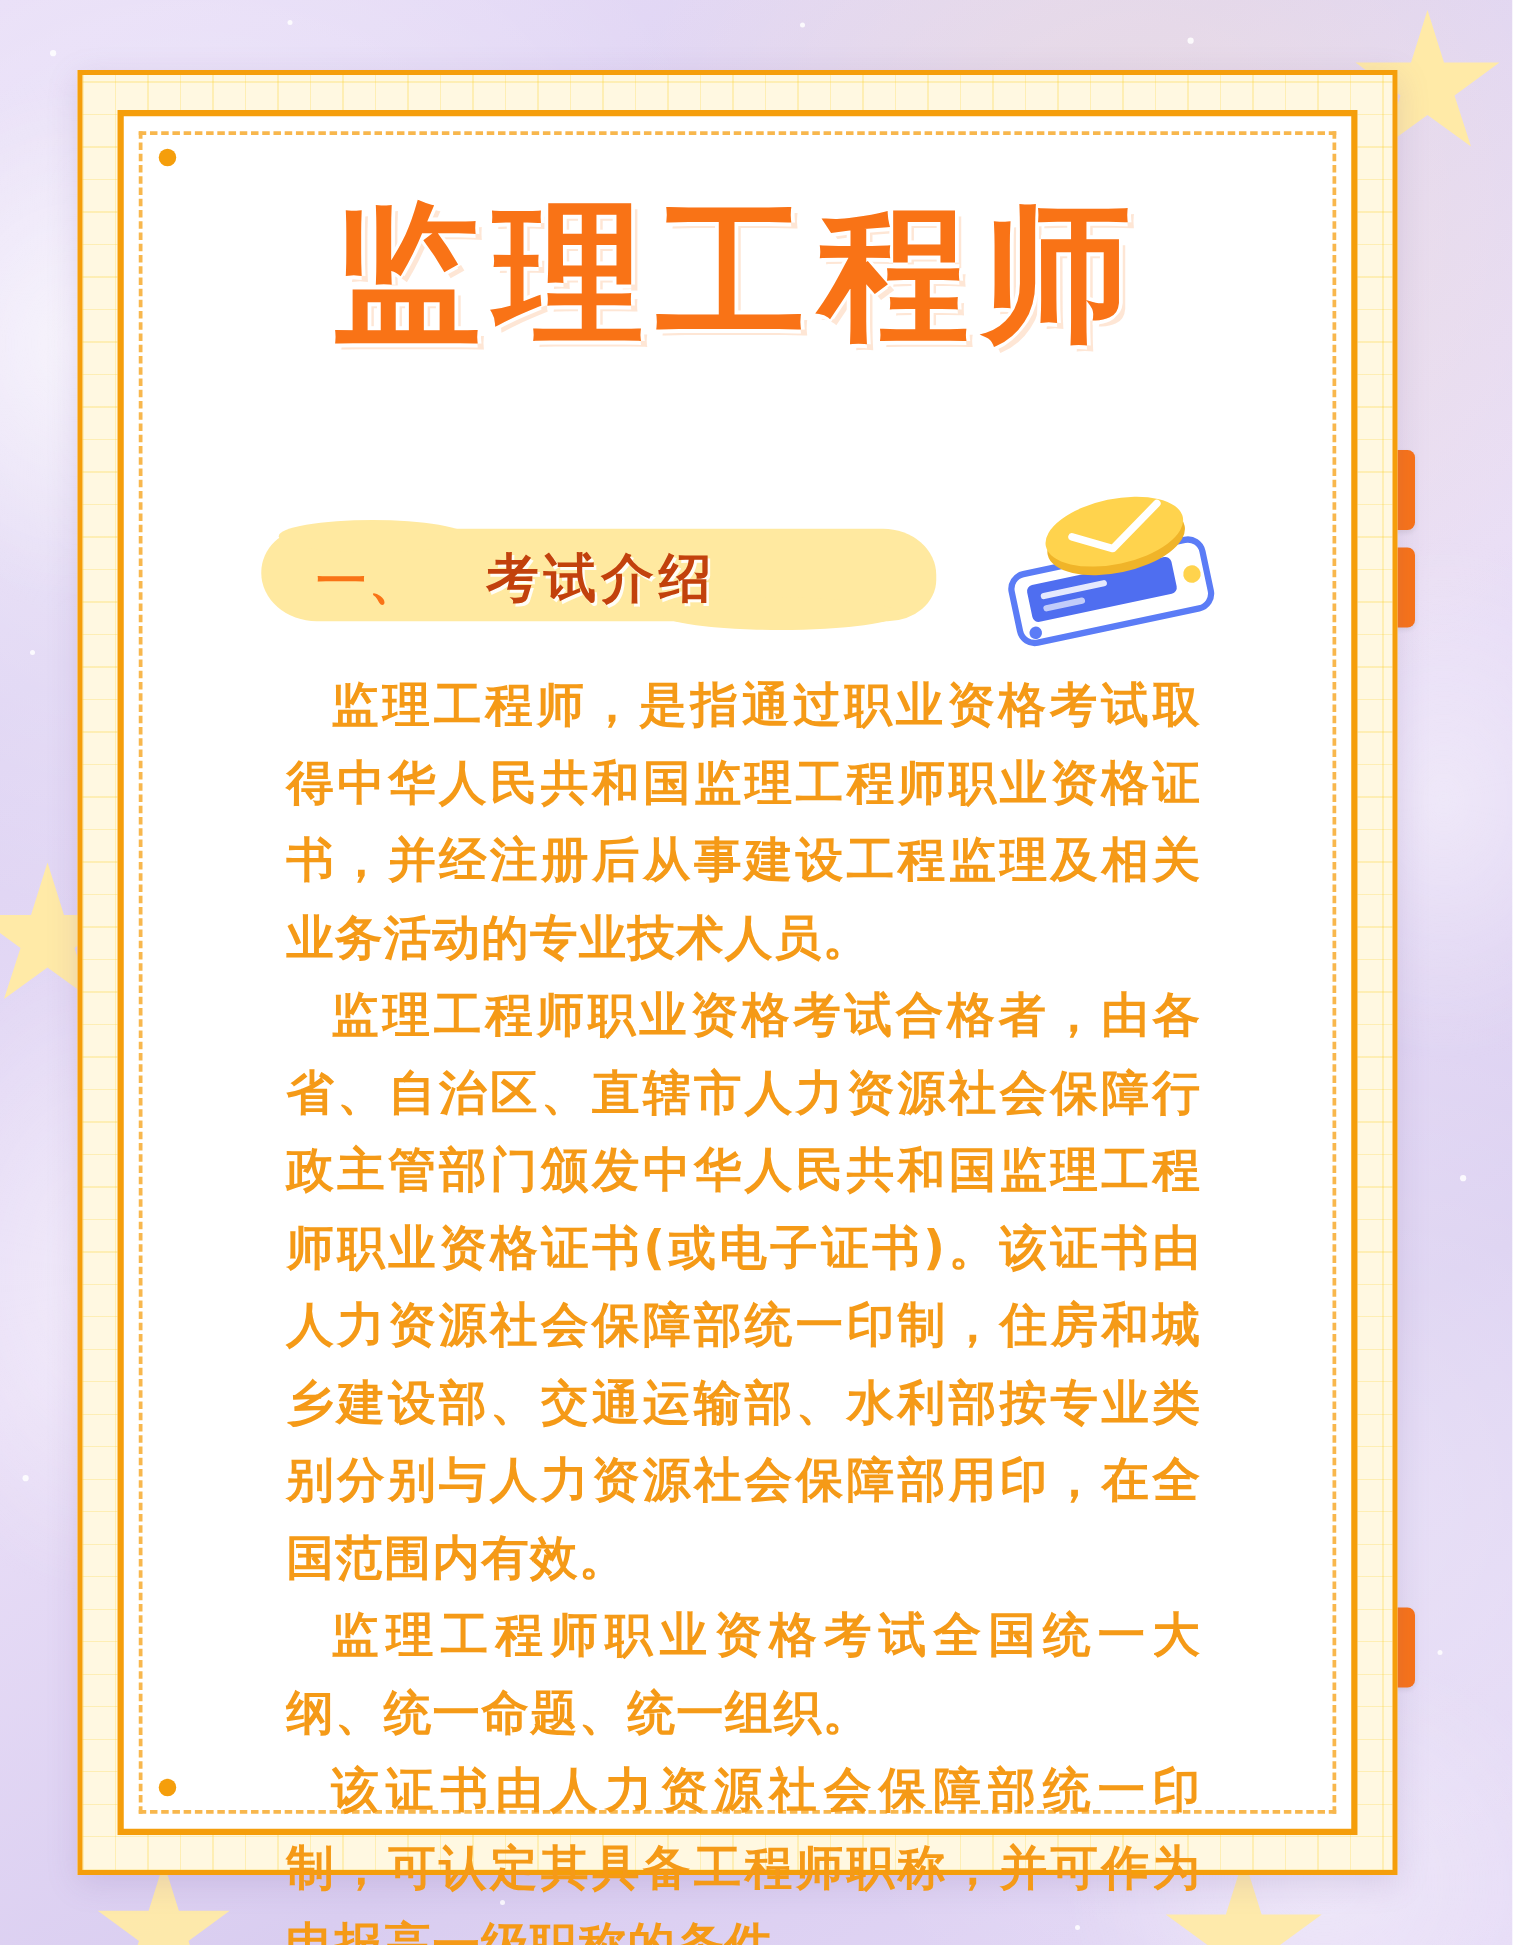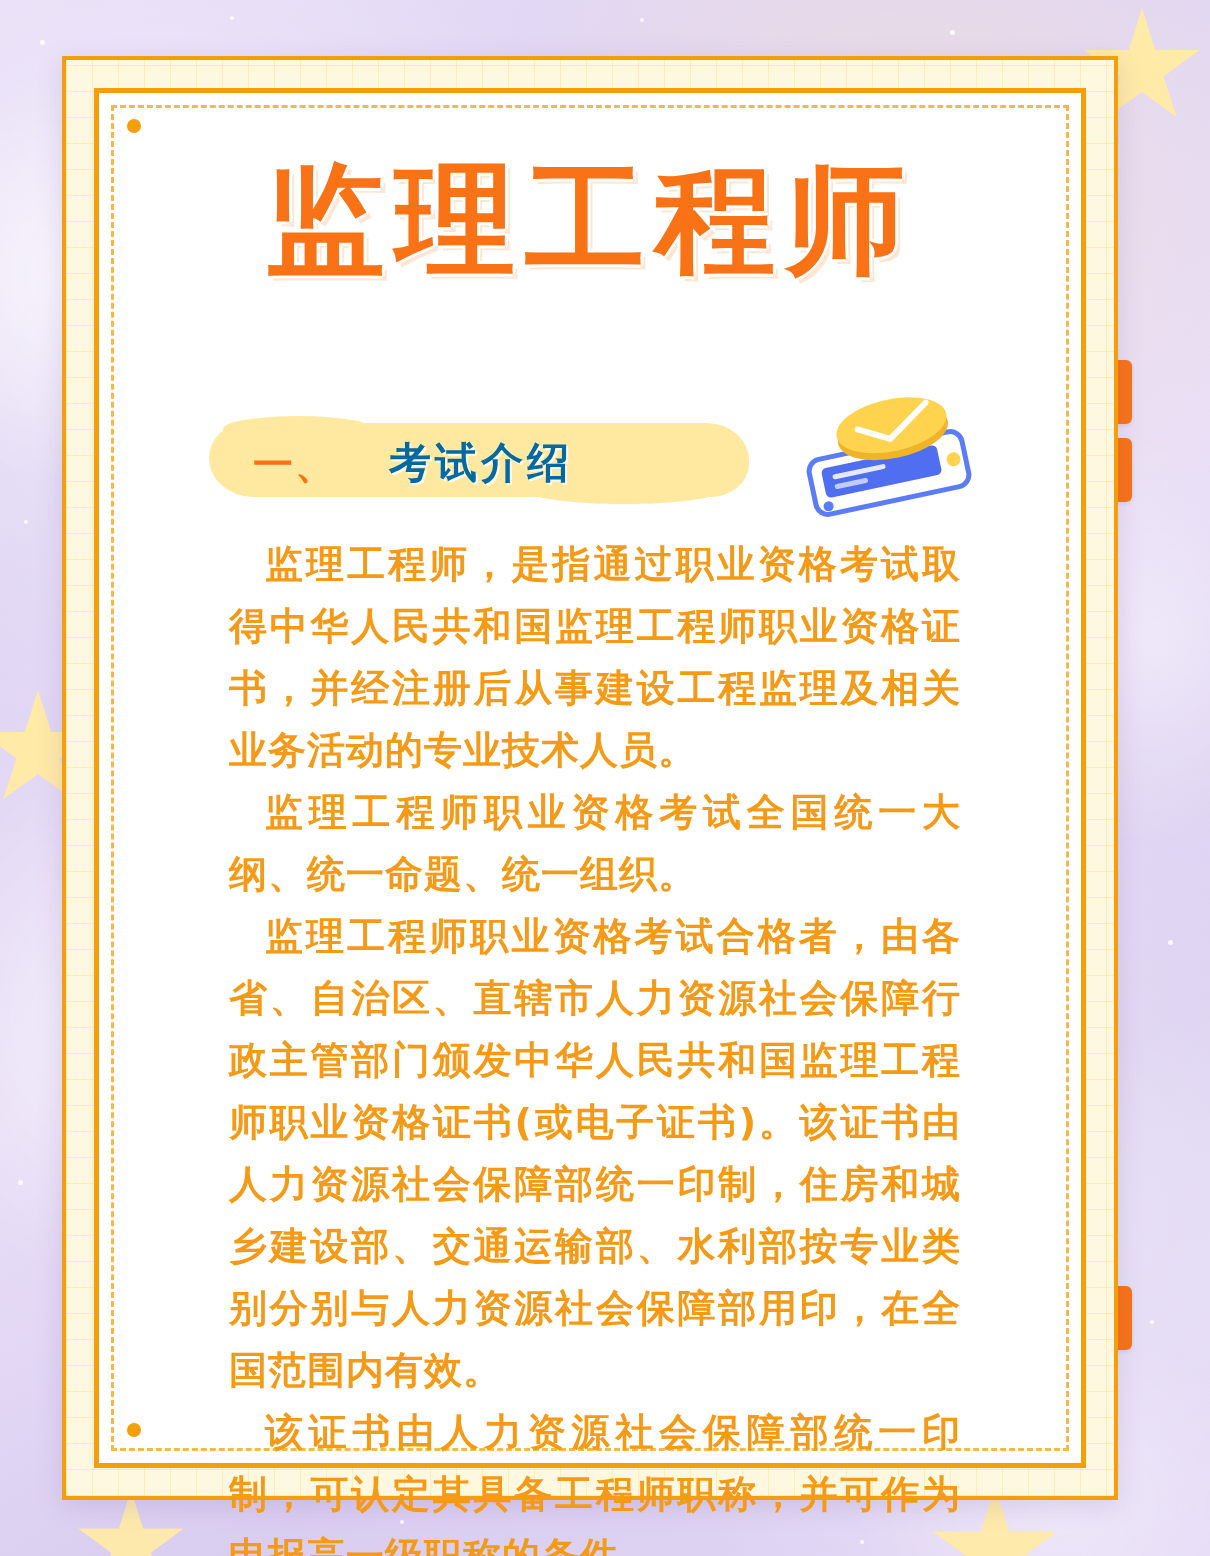--- a/index.html
+++ b/index.html
@@ -190,21 +190,21 @@
     color: #f97316;
     letter-spacing: 2px;
   }
   .section-title {
     position: absolute;
     left: 180px;
     top: 12px;
     font-family: "DejaVu Sans", "Liberation Sans", sans-serif;
     font-weight: 700;
     font-size: 42px;
-    color: #0369a1;
+    color: #c2410c;
     letter-spacing: 4px;
     text-shadow: 2px 2px 0 rgba(255,255,255,0.9);
   }
 
   
   .illus {
     position: absolute;
     right: 92px;
     top: 300px;
     width: 200px;
@@ -289,20 +289,20 @@
           <g transform="rotate(-12 100 40)">
             <ellipse cx="104" cy="40" rx="56" ry="26" fill="#f0b429"></ellipse>
             <ellipse cx="104" cy="33" rx="56" ry="26" fill="#ffd34d"></ellipse>
             <path d="M70 30 L100 46 L142 18" fill="none" stroke="#ffffff" stroke-width="6" stroke-linecap="round" stroke-linejoin="round"></path>
           </g>
         </svg>
       </div>
 
       <div class="body">
         <p class="para">监理工程师，是指通过职业资格考试取得中华人民共和国监理工程师职业资格证书，并经注册后从事建设工程监理及相关业务活动的专业技术人员。</p>
+        <p class="para">监理工程师职业资格考试合格者，由各省、自治区、直辖市人力资源社会保障行政主管部门颁发中华人民共和国监理工程师职业资格证书(或电子证书)。该证书由人力资源社会保障部统一印制，住房和城乡建设部、交通运输部、水利部按专业类别分别与人力资源社会保障部用印，在全国范围内有效。</p>
         <p class="para">监理工程师职业资格考试全国统一大纲、统一命题、统一组织。</p>
-        <p class="para">监理工程师职业资格考试合格者，由各省、自治区、直辖市人力资源社会保障行政主管部门颁发中华人民共和国监理工程师职业资格证书(或电子证书)。该证书由人力资源社会保障部统一印制，住房和城乡建设部、交通运输部、水利部按专业类别分别与人力资源社会保障部用印，在全国范围内有效。</p>
         <p class="para">该证书由人力资源社会保障部统一印制，可认定其具备工程师职称，并可作为申报高一级职称的条件。</p>
       </div>
 
     </div>
   </div>
 </div>
 
 </body></html>

